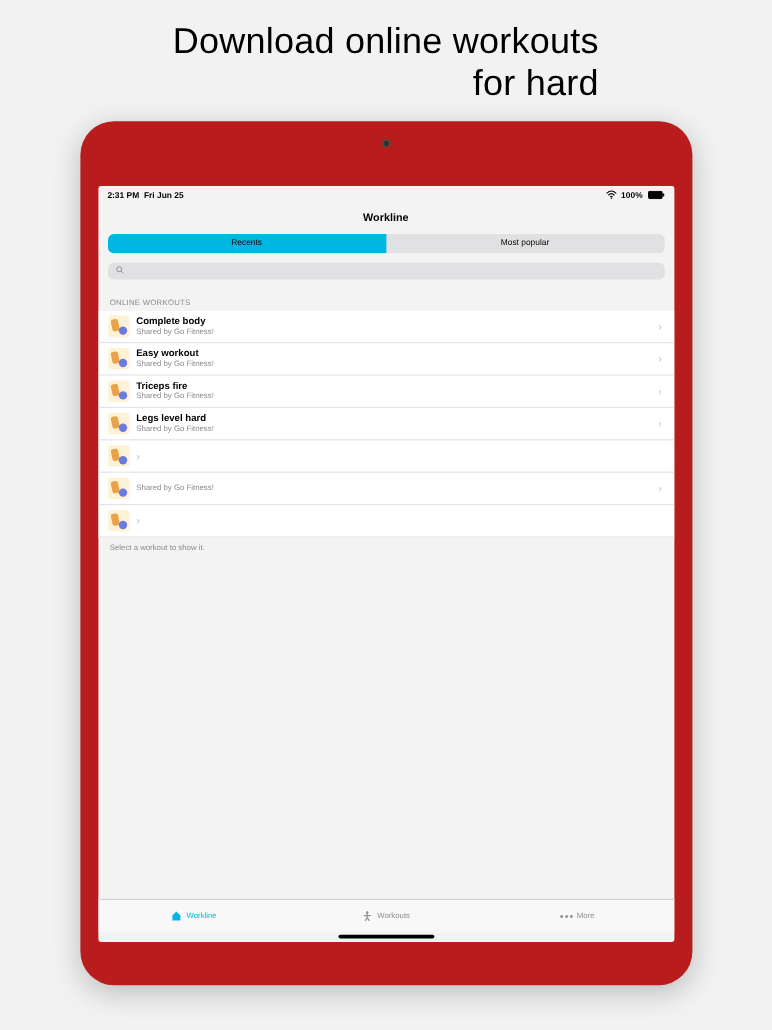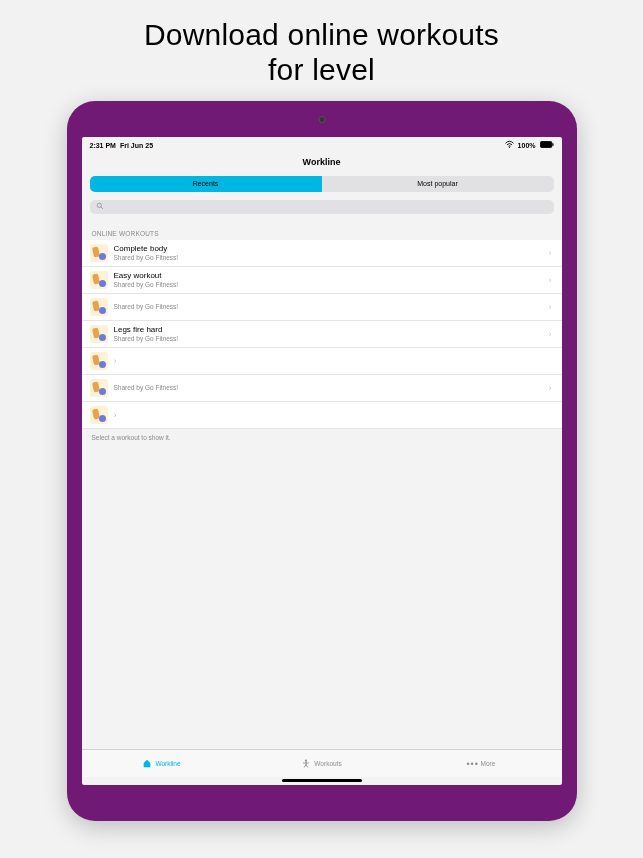--- a/index.html
+++ b/index.html
@@ -8,33 +8,33 @@
     background: #f2f2f2;
     width: 643px;
     height: 858px;
     display: flex;
     flex-direction: column;
     align-items: center;
   }
   .marketing-title {
     font-size: 30px;
     font-weight: 300;
-    text-align: center;
+    text-align: right;
     color: #000;
     line-height: 1.15;
     padding: 18px 0 14px;
     letter-spacing: 0.2px;
   }
   .ipad-frame {
     width: 510px;
     height: 720px;
-    background: #701a75;
+    background: #b91c1c;
     border-radius: 28px;
     box-shadow: 0 6px 24px rgba(0,0,0,0.22);
-    padding: 36px 15px 36px 15px;
+    padding: 54px 15px 36px 15px;
     position: relative;
   }
   .camera {
     position: absolute;
     top: 15px;
     left: 50%;
     transform: translateX(-50%);
     width: 7px;
     height: 7px;
     border-radius: 50%;
@@ -139,21 +139,21 @@
   }
   .row-icon::after {
     content: "";
     position: absolute;
     right: 2px; bottom: 2px;
     width: 7px; height: 7px;
     background: #6c7bdb;
     border-radius: 50%;
   }
   .row-text { flex: 1; }
-  .row-title { font-size: 8px; color: #000; font-weight: 400; line-height: 1.1; }
+  .row-title { font-size: 8px; color: #000; font-weight: 700; line-height: 1.1; }
   .row-sub { font-size: 6.5px; color: #8a8a8e; line-height: 1.1; }
   .chevron {
     color: #c5c5c7;
     font-size: 9px;
     font-weight: 300;
   }
   .hint {
     font-size: 6.5px;
     color: #8a8a8e;
     padding: 5px 10px;
@@ -183,21 +183,21 @@
     background: #000;
     border-radius: 2px;
     margin: 2px auto 3px;
   }
 </style>
 </head>
 <body>
 
 <div class="marketing-title">
   <span>Download online workouts</span><br>
-  <span>for level</span>
+  <span>for hard</span>
 </div>
 
 <div class="ipad-frame">
   <div class="camera"></div>
   <div class="screen">
 
     <div class="status-bar">
       <div class="status-left">
         <span>2:31 PM</span>
         <span>Fri Jun 25</span>
@@ -250,28 +250,29 @@
         <div class="row-icon"></div>
         <div class="row-text">
           <div class="row-title">Easy workout</div>
           <div class="row-sub">Shared by Go Fitness!</div>
         </div>
         <div class="chevron">›</div>
       </div>
       <div class="list-row">
         <div class="row-icon"></div>
         <div class="row-text">
-          <div class="row-sub">Shared by Go Fitness!</div>
-        </div>
-        <div class="chevron">›</div>
-      </div>
-      <div class="list-row">
-        <div class="row-icon"></div>
-        <div class="row-text">
-          <div class="row-title">Legs fire hard</div>
+          <div class="row-title">Triceps fire</div>
+          <div class="row-sub">Shared by Go Fitness!</div>
+        </div>
+        <div class="chevron">›</div>
+      </div>
+      <div class="list-row">
+        <div class="row-icon"></div>
+        <div class="row-text">
+          <div class="row-title">Legs level hard</div>
           <div class="row-sub">Shared by Go Fitness!</div>
         </div>
         <div class="chevron">›</div>
       </div>
       <div class="list-row">
         <div class="row-icon"></div>
         <div class="chevron">›</div>
       </div>
       <div class="list-row">
         <div class="row-icon"></div>

